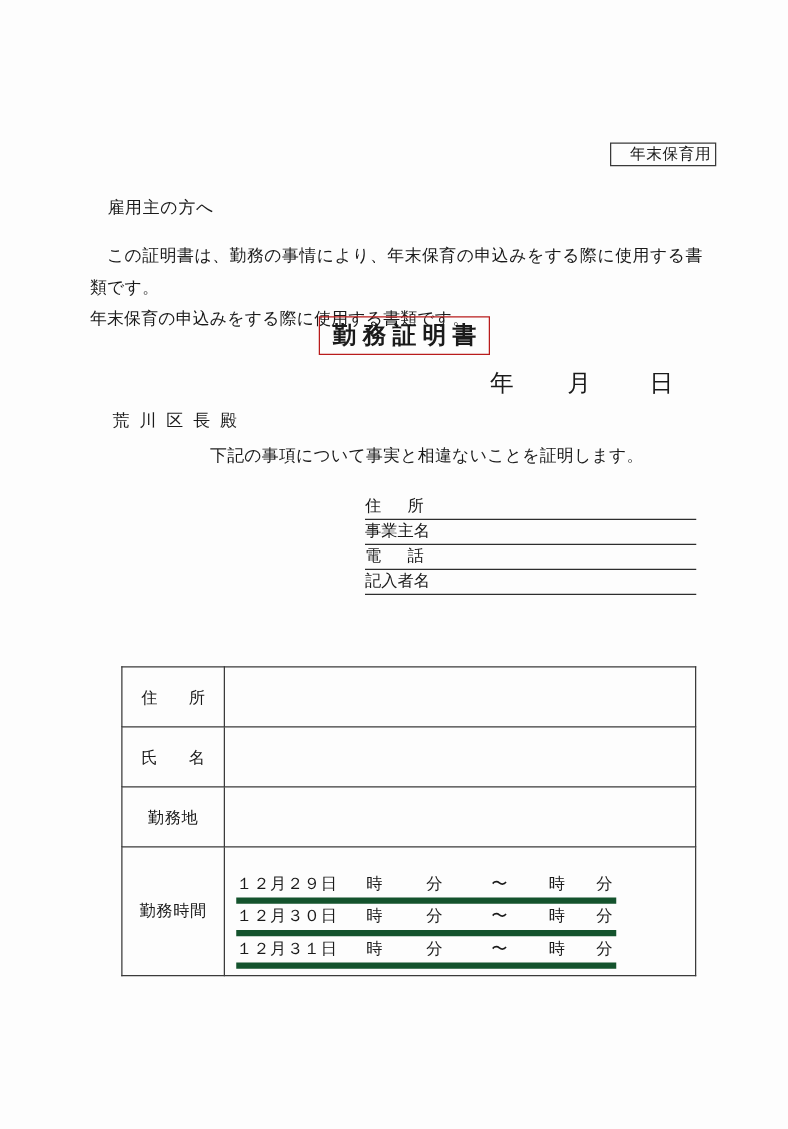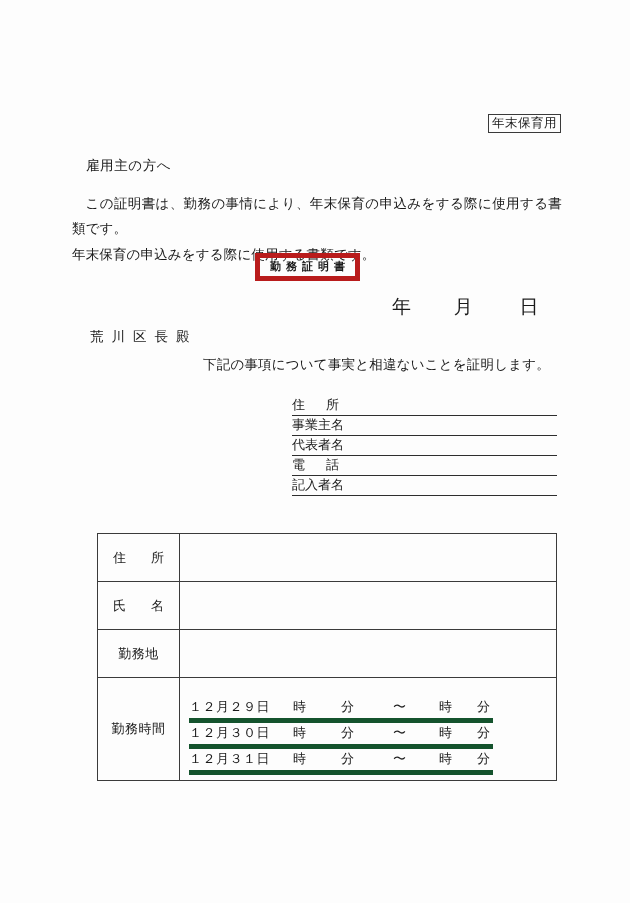--- a/index.html
+++ b/index.html
@@ -31,21 +31,21 @@
     top: 95px;
     font-size: 13.5px;
     letter-spacing: 0.4px;
   }
 
   .usage-box {
     left: 488px;
     top: 114px;
     font-size: 12.5px;
     border: 1px solid #3a3a3a;
-    padding: 1px 3px 2px 3px;
+    padding: 1px 3px 2px 15px;
     line-height: 1.15;
     letter-spacing: 0.5px;
   }
 
   .addressee {
     left: 86px;
     top: 157px;
     font-size: 13.5px;
     letter-spacing: 0.6px;
     text-align: right;
@@ -55,29 +55,29 @@
   .intro {
     left: 72px;
     top: 192px;
     width: 490px;
     font-size: 13.5px;
     line-height: 25px;
     white-space: normal;
     letter-spacing: 0.15px;
     text-align: justify;
   }
-  .intro .ln1 { display: block; text-indent: 1em; font-family: Liberation Mono, monospace; }
+  .intro .ln1 { display: block; text-indent: 1em; }
   .intro .ln2 { display: block; }
 
   
   .doc-title {
     left: 255px;
     top: 253px;
-    font-size: 11px;
-    border: 5px solid #b91c1c;
+    font-size: 19px;
+    border: 1px solid #b91c1c;
     padding: 1px 5px 2px 5px;
     letter-spacing: 5px;
     text-indent: 5px;
     font-weight: 600;
   }
 
   
   .date-line {
     left: 392px;
     top: 294px;
@@ -93,21 +93,20 @@
     font-size: 13.5px;
     letter-spacing: 8px;
   }
 
   
   .statement {
     left: 168px;
     top: 356px;
     font-size: 13.5px;
     letter-spacing: 0.2px;
-    margin-left: 35px;
   }
 
   
   .sig-block {
     position: absolute;
     left: 292px;
     top: 396px;
     width: 265px;
   }
   .sig-row {
@@ -203,23 +202,20 @@
   <div class="sig-block">
 
     <div class="sig-row">
       <span class="sig-label spread"><span>住</span><span class="gap"></span><span>所</span></span>
     </div>
 
     <div class="sig-row">
       <span class="sig-label">事業主名</span>
     </div>
 
-    <div class="sig-row">
-      <span class="sig-label">代表者名</span>
-    </div>
 
     <div class="sig-row">
       <span class="sig-label spread"><span>電</span><span class="gap"></span><span>話</span></span>
     </div>
 
     <div class="sig-row">
       <span class="sig-label">記入者名</span>
     </div>
 
   </div>

